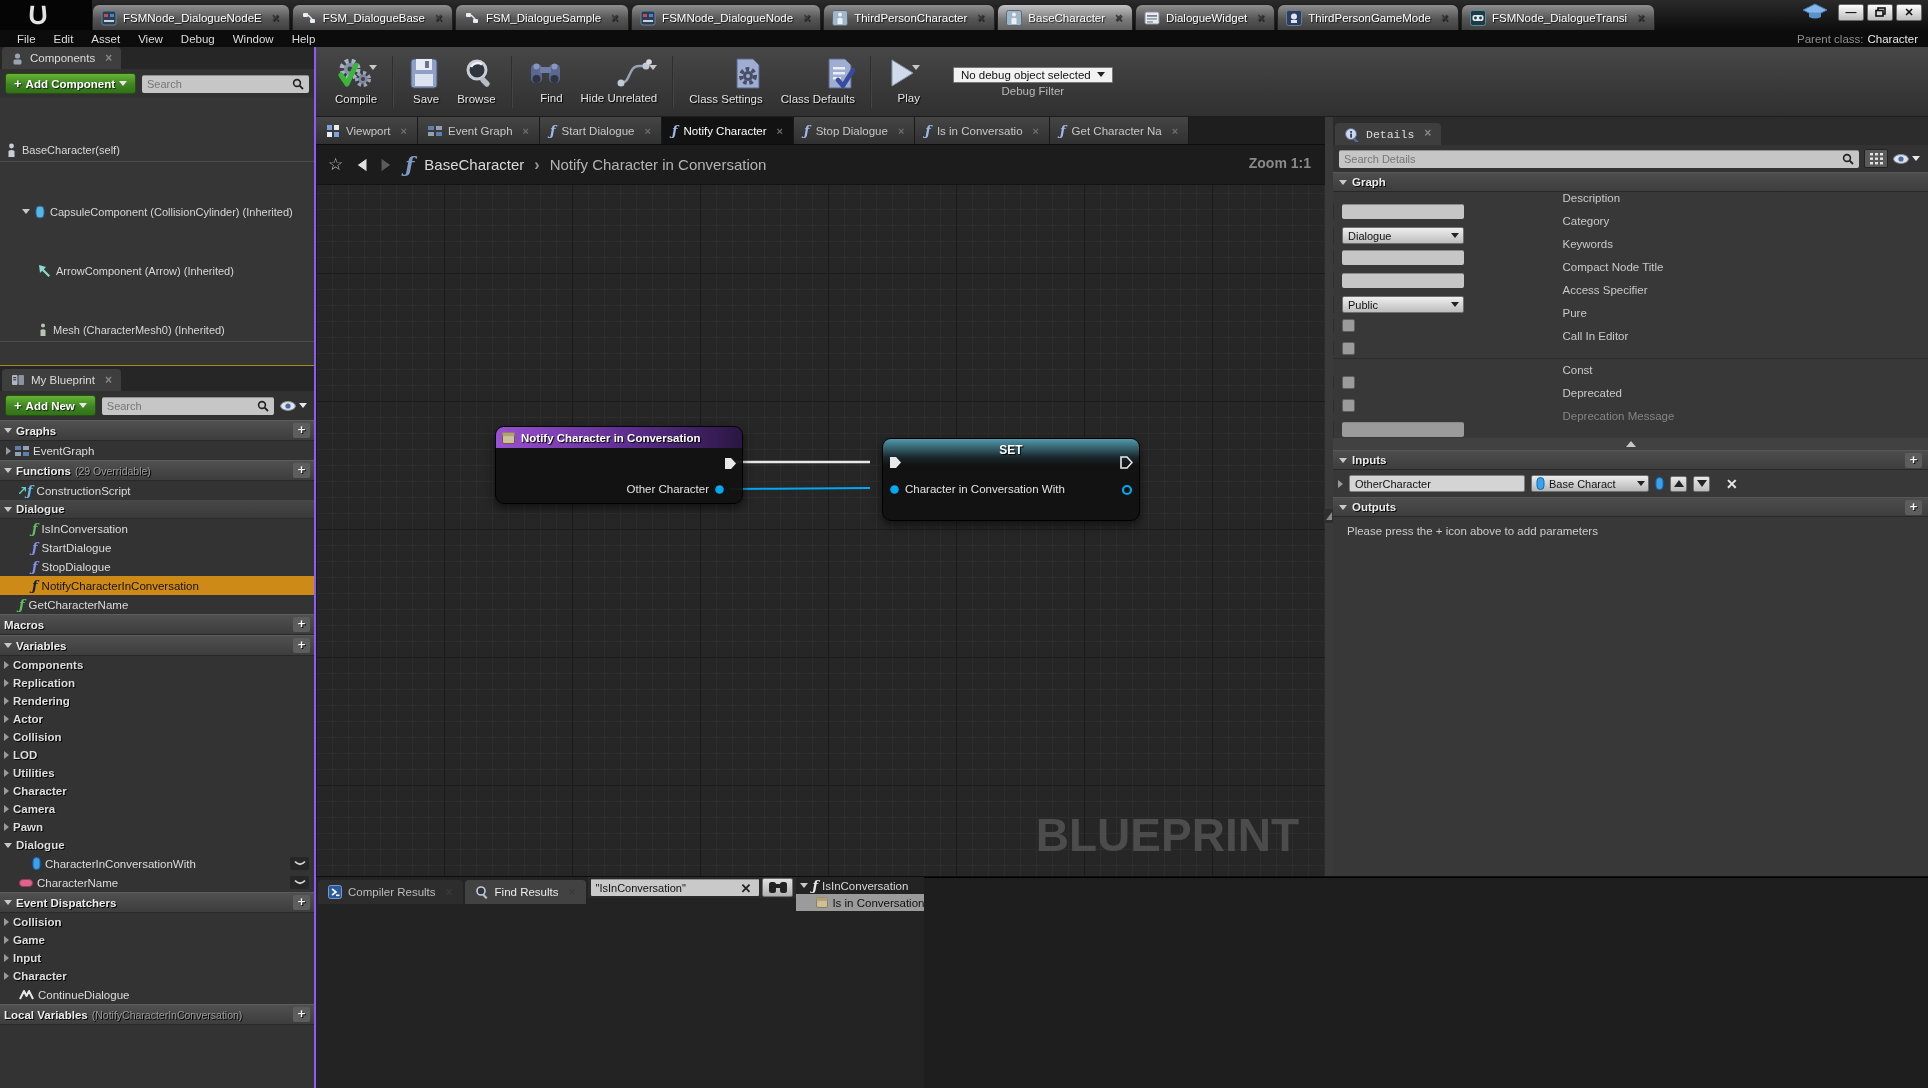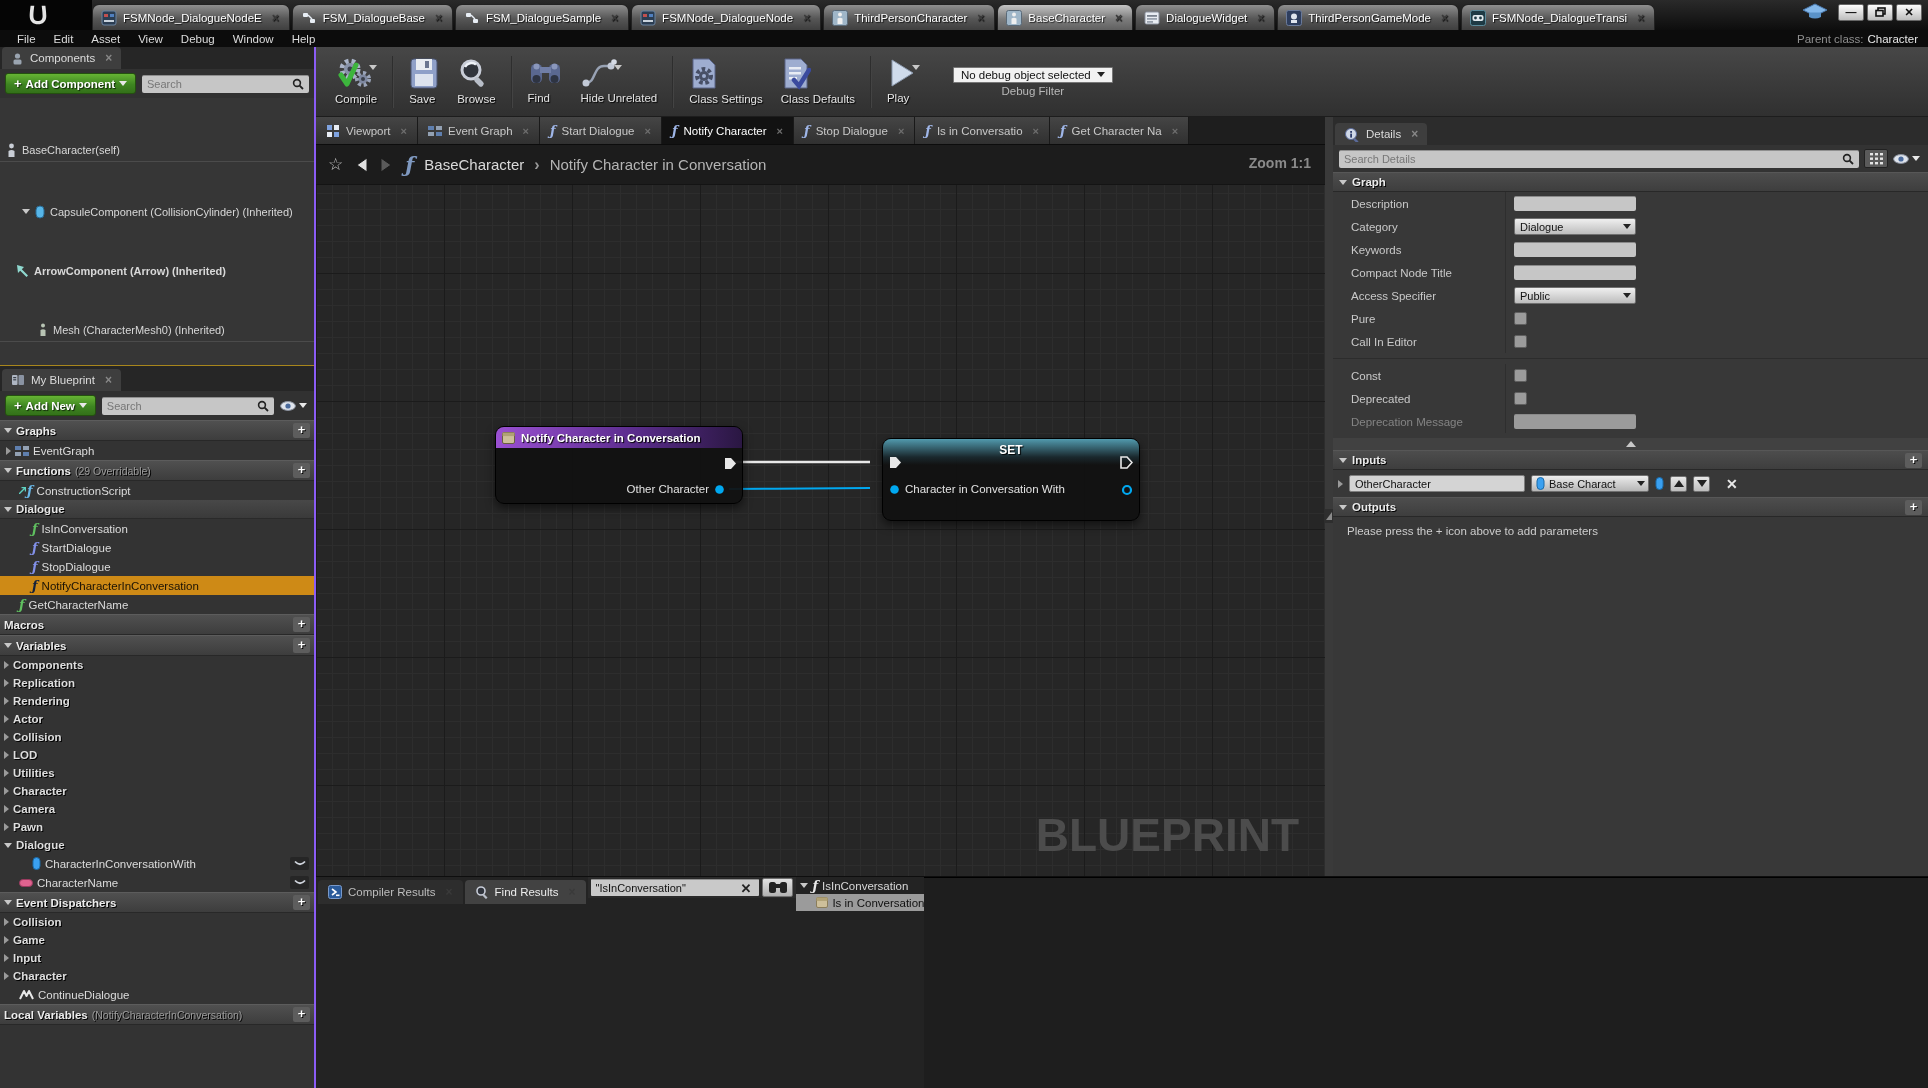--- a/index.html
+++ b/index.html
@@ -73,21 +73,21 @@
   .bp-cat { height:18px; display:flex; align-items:center; gap:4px; padding-left:4px; font-weight:bold; font-size:11.5px; color:#dedede; text-shadow:1px 1px 0 #000; }
   .bp-item { height:19px; display:flex; align-items:center; gap:4px; font-size:11.5px; color:#dcdcdc; }
   .bp-item.selected { background:#ce8a16; color:#1a1205; }
   .bp-item.selected .fg { color:#14213a !important; }
   .eye-btn { margin-left:auto; margin-right:5px; width:19px; height:13px; background:#262626; border-radius:2px;
     display:flex; align-items:center; justify-content:center; }
 
   
   .toolbar { height:70px; background:linear-gradient(#474747,#3a3a3a 55%,#303030); border-bottom:1px solid #1d1d1d;
     display:flex; align-items:center; padding-left:10px; }
-  .tbtn { display:flex; flex-direction:column; align-items:flex-start; justify-content:flex-end; gap:3px; padding:4px 9px 6px; }
+  .tbtn { display:flex; flex-direction:column; align-items:flex-end; justify-content:flex-end; gap:3px; padding:4px 9px 6px; }
   .tbtn .lbl { color:#e4e4e4; font-size:11.5px; text-shadow:1px 1px 1px #000; }
   .tbtn-wrap { display:flex; align-items:center; }
   .tb-caret { margin-left:-4px; margin-top:-14px; }
   .tb-caret .caret { border-top-color:#c8c8c8; border-left-width:4px; border-right-width:4px; }
   .tsep { width:2px; height:52px; background:linear-gradient(90deg,#232323,#4e4e4e); margin:0 6px; }
   .debug-block { margin-left:24px; display:flex; flex-direction:column; align-items:center; gap:2px; }
   .debug-dd { background:#f2f2f2; border:1px solid #777; border-radius:1px; color:#111; font-size:11.5px;
     padding:1px 7px; display:flex; align-items:center; gap:6px; }
   .debug-dd .caret { border-top-color:#222; }
   .debug-caption { color:#b8b8b8; font-size:11.5px; }
@@ -127,28 +127,28 @@
   .pin-row { position:absolute; display:flex; align-items:center; gap:5px; font-size:11.5px; color:#e2e2e2; }
   .wires { position:absolute; left:0; top:0; pointer-events:none; }
 
   .splitter { width:8px; flex:none; background:#3a3a3a; position:relative; }
   .splitter .grip { position:absolute; top:392px; left:0; width:8px; height:14px; background:#2e2e2e; }
   .splitter .grip::after { content:""; position:absolute; left:1px; top:3px; width:0; height:0;
     border-bottom:8px solid #8a8a8a; border-left:6px solid transparent; }
 
   
   .details-panel { flex:1; background:#383838; display:flex; flex-direction:column; }
-  .det-tabstrip { height:28px; background:#2c2c2c; display:flex; align-items:flex-end; padding:4px 8px 0 2px; }
+  .det-tabstrip { height:28px; background:#2c2c2c; display:flex; align-items:flex-end; padding:4px 8px 0 2px;font-family:Liberation Mono, monospace; }
   .det-search-row { height:27px; background:#333; display:flex; align-items:center; gap:5px; padding:0 6px; }
   .sq-btn { width:24px; height:19px; background:#5a5a5a; border:1px solid #222; border-radius:2px;
     display:flex; align-items:center; justify-content:center; }
   .det-section-hdr { height:20px; background:linear-gradient(#4d4d4d,#3e3e3e); border-top:1px solid #575757; border-bottom:1px solid #282828;
     display:flex; align-items:center; gap:5px; padding:0 6px; font-weight:bold; font-size:11.5px; color:#ececec; text-shadow:1px 1px 0 #000; }
   .det-rows { background:#383838; }
-  .det-row { height:23px; display:flex; align-items:center; }
+  .det-row { height:23px; display:flex; align-items:center;flex-direction:column; }
   .det-row .det-label { width:172px; flex:none; padding-left:18px; color:#c9c9c9; font-size:11.5px; }
   .det-row.disabled .det-label { color:#848484; }
   .det-val { flex:1; align-self:stretch; display:flex; align-items:center; border-left:1px solid #2e2e2e; padding-left:8px; }
   .det-field { width:122px; height:15px; background:#c6c6c6; border-top:1px solid #8a8a8a; border-radius:2px; }
   .det-row.disabled .det-field { background:#9b9b9b; }
   .det-dropdown { width:122px; height:17px; background:linear-gradient(#efefef,#bdbdbd); border:1px solid #6f6f6f; border-radius:2px;
     display:flex; align-items:center; color:#111; font-size:11px; padding-left:5px; }
   .det-dropdown .caret { margin-left:auto; margin-right:4px; border-top-color:#222; border-left-width:4px; border-right-width:4px; }
   .det-check { width:13px; height:13px; background:#9b9b9b; border:1px solid #5f5f5f; border-radius:2px; }
   .det-divider { height:6px; border-bottom:1px solid #2c2c2c; margin-bottom:5px; }
@@ -382,21 +382,21 @@
           <div class="comp-divider"></div>
           <div class="comp-row" style="padding-left: 22px;">
             <span class="tri-down"></span>
             <span class="ic">
               <svg width="10" height="14">
                 <rect x="1" y="1" width="8" height="12" rx="4" fill="#57b6e8" stroke="#2a6a93"></rect>
               </svg>
             </span>
             <span>CapsuleComponent (CollisionCylinder) (Inherited)</span>
           </div>
-          <div class="comp-row" style="padding-left: 16px; font-weight: bold;">
+          <div class="comp-row" style="padding-left: 38px;">
             <span class="ic">
               <svg width="13" height="13">
                 <path d="M1 1 L8 3 L5.8 5.2 L12 11.5 L10.5 13 L4.2 6.8 L2 9 Z" fill="#8fd8cf"></path>
               </svg>
             </span>
             <span>ArrowComponent (Arrow) (Inherited)</span>
           </div>
           <div class="comp-row" style="padding-left: 38px;">
             <span class="ic">
               <svg width="10" height="13">

